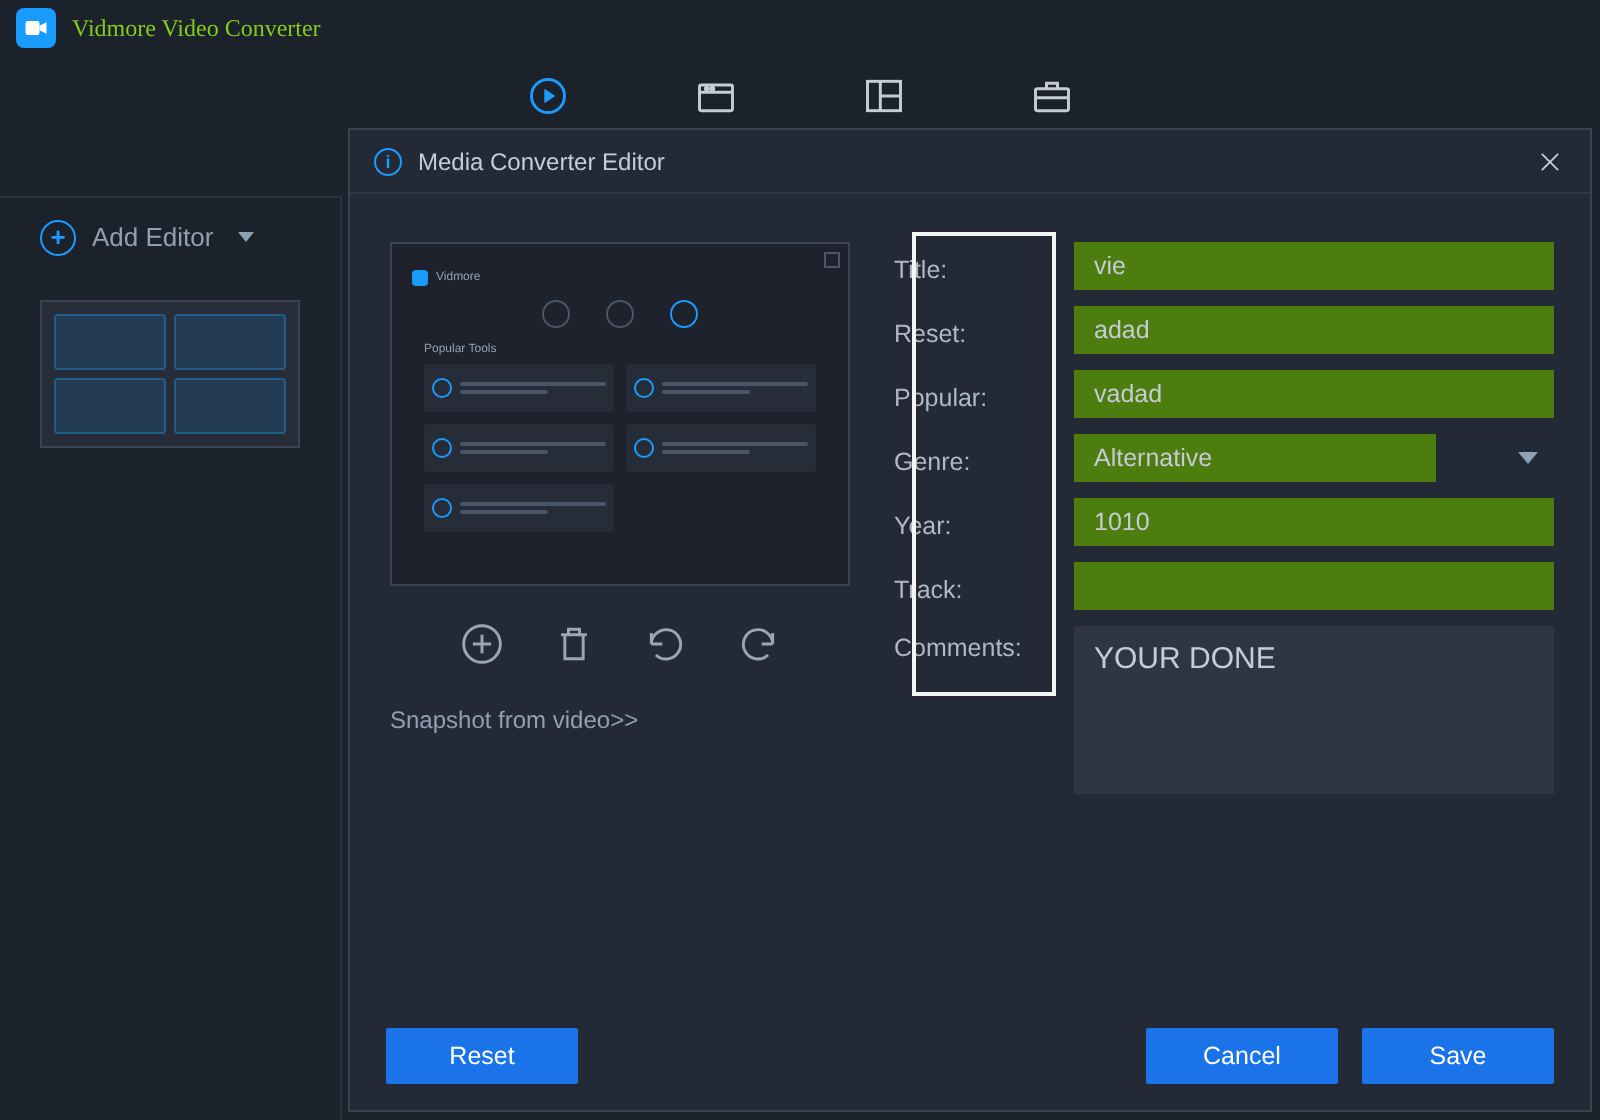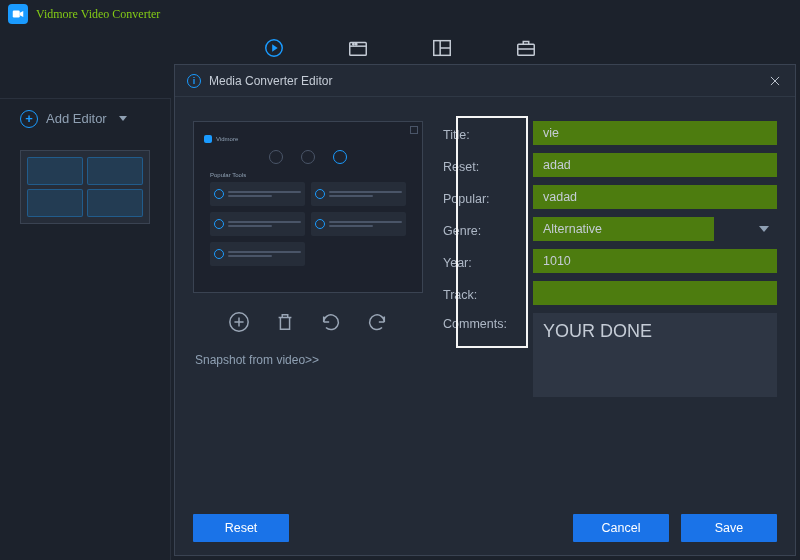--- a/index.html
+++ b/index.html
@@ -58,21 +58,21 @@
   .tb-btn svg { width: 22px; height: 22px; stroke: #9aa6b6; fill: none; stroke-width: 1.6; }
   .snapshot-link { margin-top: 18px; font-size: 12px; color: #8fa0b3; cursor: pointer; align-self: flex-start; padding-left: 2px; }
 
   .right-col { flex: 1; display: flex; flex-direction: column; gap: 8px; }
   .field-row { display: flex; align-items: center; gap: 20px; }
   .field-row.top { align-items: flex-start; justify-content: flex-end; }
   .field-label { width: 70px; font-size: 12.5px; color: #aeb8c6; text-align: left; padding-top: 4px; }
   .field-input { flex: 1; height: 24px; background: #4d7c0f; border: none; color: #c5ccd6; font-size: 12.5px; padding: 0 10px; outline: none; }
   .select-wrap { position: relative; flex: 1; }
   .select-caret { position: absolute; right: 8px; top: 50%; transform: translateY(-50%); width: 0; height: 0; border-left: 5px solid transparent; border-right: 5px solid transparent; border-top: 6px solid #8fa0b3; pointer-events: none; }
-  .field-textarea { flex: 1; height: 84px; background: #2e3644; border: none; color: #c5ccd6; font-size: 18px; padding: 8px 10px; resize: none; outline: none; font-family: inherit; }
+  .field-textarea { flex: 1; height: 84px; background: #2e3644; border: none; color: #c5ccd6; font-size: 15px; padding: 8px 10px; resize: none; outline: none; font-family: inherit; }
 
   .highlight-box { position: absolute; border: 2px solid #f5f5f5; pointer-events: none; }
   .hl1 { left: 456px; top: 116px; width: 72px; height: 232px; }
 
   .dlg-footer { height: 54px; display: flex; align-items: center; padding: 0 18px; gap: 12px; }
   .btn { height: 28px; min-width: 96px; background: #1a73e8; color: #fff; border: none; font-size: 12.5px; cursor: pointer; border-radius: 1px; }
   .spacer { flex: 1; }
 </style>
 </head>
 <body>

